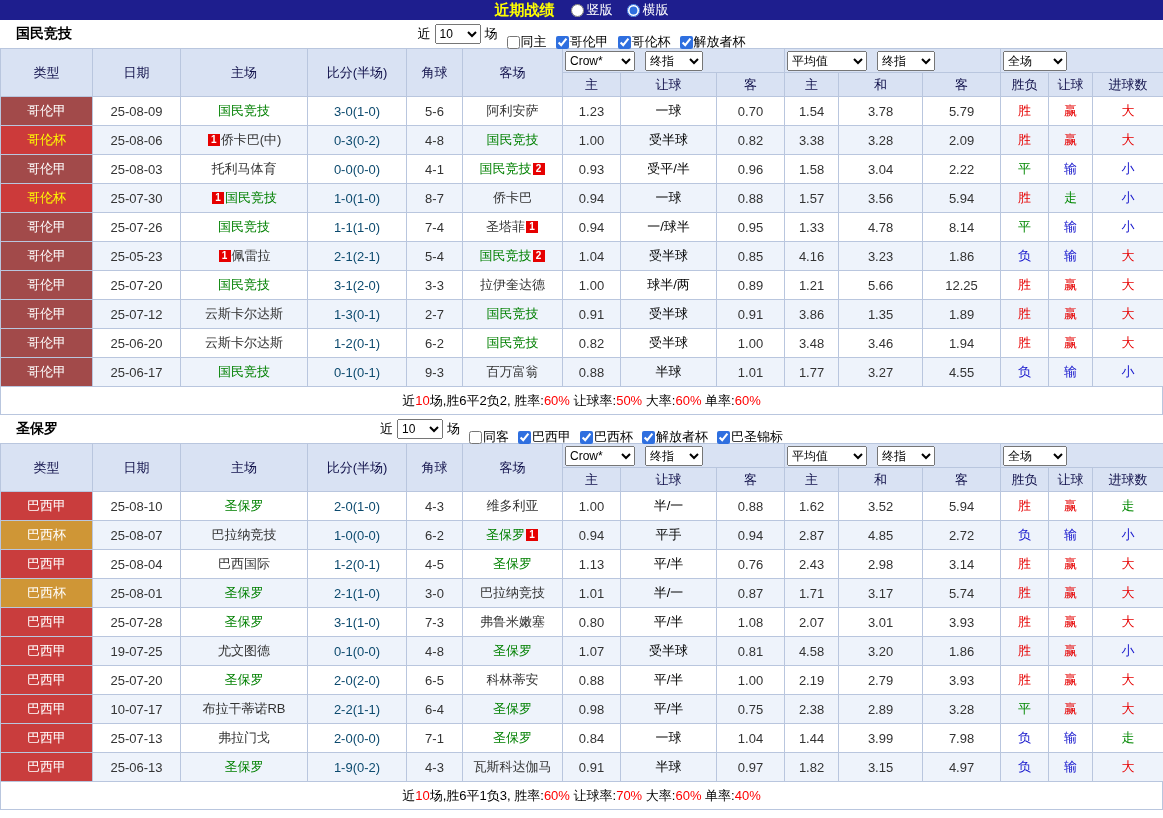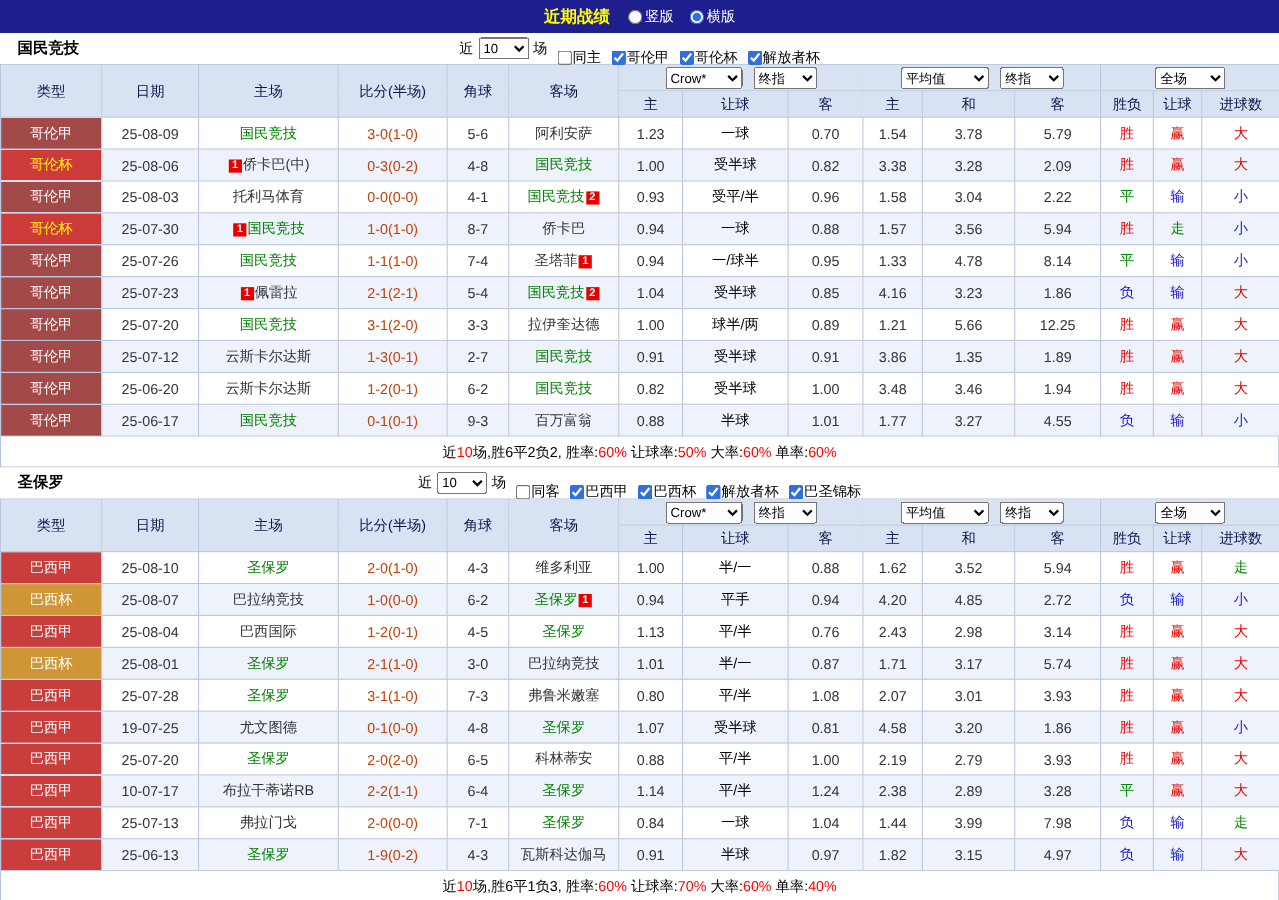--- a/index.html
+++ b/index.html
@@ -6,21 +6,21 @@
   html,body { margin:0; padding:0; }
   body {
     width:1163px;
     background:#ffffff;
     font-family:"Liberation Sans","DejaVu Sans",sans-serif;
     font-size:13px;
     color:#000;
   }
   
   .topbar {
-    height:30px;
+    height:20px;
     background:#1e1e8e;
     display:flex; align-items:center; justify-content:center;
     gap:16px;
   }
   .topbar-title { color:#ffff00; font-weight:bold; font-size:15px; }
   .radio-group { display:flex; align-items:center; gap:14px; color:#fff; font-size:13px; }
   .radio-group label { display:flex; align-items:center; gap:3px; cursor:pointer; }
   input[type=radio], input[type=checkbox] { accent-color:#2f6fdf; margin:0; width:13px; height:13px; }
 
   
@@ -42,28 +42,28 @@
     overflow:hidden; white-space:nowrap;
   }
   .stats thead th {
     background:#d9e2f3; font-weight:normal;
     color:#10104a; height:24px; font-size:13px;
   }
   .stats td { height:29px; font-size:13px; color:#333; background:#fff; }
   .stats tr.alt td { background:#eef3fb; }
   td.type-cell { font-size:13px; }
   .green { color:#008000; }
-  td.score { color:#c2410c; }
+  td.score { color:#0c4a6e; }
   td.hc { color:#000; }
   .badge {
     display:inline-block; background:#e60000; color:#fff;
     font-size:10px; line-height:12px; width:12px; height:12px;
     vertical-align:1px; margin:0 1px; font-weight:bold;
   }
-  .sel-wrap { display:flex; justify-content:center; align-items:center; gap:10px; }
+  .sel-wrap { display:flex; justify-content:flex-start; align-items:center; gap:10px; }
 
   
   .summary {
     height:28px;
     display:flex; align-items:center; justify-content:center;
     border:1px solid #b9c6de; border-top:none;
     font-size:13px; color:#000; background:#fff;
   }
   .summary span { white-space:pre; }
   .summary .red { color:#ff0000; }
@@ -248,21 +248,21 @@
       <td>0.95</td>
       <td>1.33</td>
       <td>4.78</td>
       <td>8.14</td>
       <td style="color:#008800">平</td>
       <td style="color:#1414cc">输</td>
       <td style="color:#1414cc">小</td>
     </tr>
           <tr class="alt">
       <td class="type-cell" style="background:#a24a4a;color:#ffffff">哥伦甲</td>
-      <td>25-07-23</td>
+      <td>25-05-23</td>
       <td><span class="badge">1</span><span>佩雷拉</span></td>
       <td class="score">2-1(2-1)</td>
       <td>5-4</td>
       <td><span class="green">国民竞技</span><span class="badge">2</span></td>
       <td>1.04</td>
       <td class="hc">受半球</td>
       <td>0.85</td>
       <td>4.16</td>
       <td>3.23</td>
       <td>1.86</td>
@@ -459,21 +459,21 @@
           <tr class="alt">
       <td class="type-cell" style="background:#cf9636;color:#ffffff">巴西杯</td>
       <td>25-08-07</td>
       <td><span>巴拉纳竞技</span></td>
       <td class="score">1-0(0-0)</td>
       <td>6-2</td>
       <td><span class="green">圣保罗</span><span class="badge">1</span></td>
       <td>0.94</td>
       <td class="hc">平手</td>
       <td>0.94</td>
-      <td>4.20</td>
+      <td>2.87</td>
       <td>4.85</td>
       <td>2.72</td>
       <td style="color:#1414cc">负</td>
       <td style="color:#1414cc">输</td>
       <td style="color:#1414cc">小</td>
     </tr>
           <tr>
       <td class="type-cell" style="background:#c93d3d;color:#ffffff">巴西甲</td>
       <td>25-08-04</td>
       <td><span>巴西国际</span></td>
@@ -558,23 +558,23 @@
       <td style="color:#e60000">赢</td>
       <td style="color:#e60000">大</td>
     </tr>
           <tr class="alt">
       <td class="type-cell" style="background:#c93d3d;color:#ffffff">巴西甲</td>
       <td>10-07-17</td>
       <td><span>布拉干蒂诺RB</span></td>
       <td class="score">2-2(1-1)</td>
       <td>6-4</td>
       <td><span class="green">圣保罗</span></td>
-      <td>1.14</td>
+      <td>0.98</td>
       <td class="hc">平/半</td>
-      <td>1.24</td>
+      <td>0.75</td>
       <td>2.38</td>
       <td>2.89</td>
       <td>3.28</td>
       <td style="color:#008800">平</td>
       <td style="color:#e60000">赢</td>
       <td style="color:#e60000">大</td>
     </tr>
           <tr>
       <td class="type-cell" style="background:#c93d3d;color:#ffffff">巴西甲</td>
       <td>25-07-13</td>

